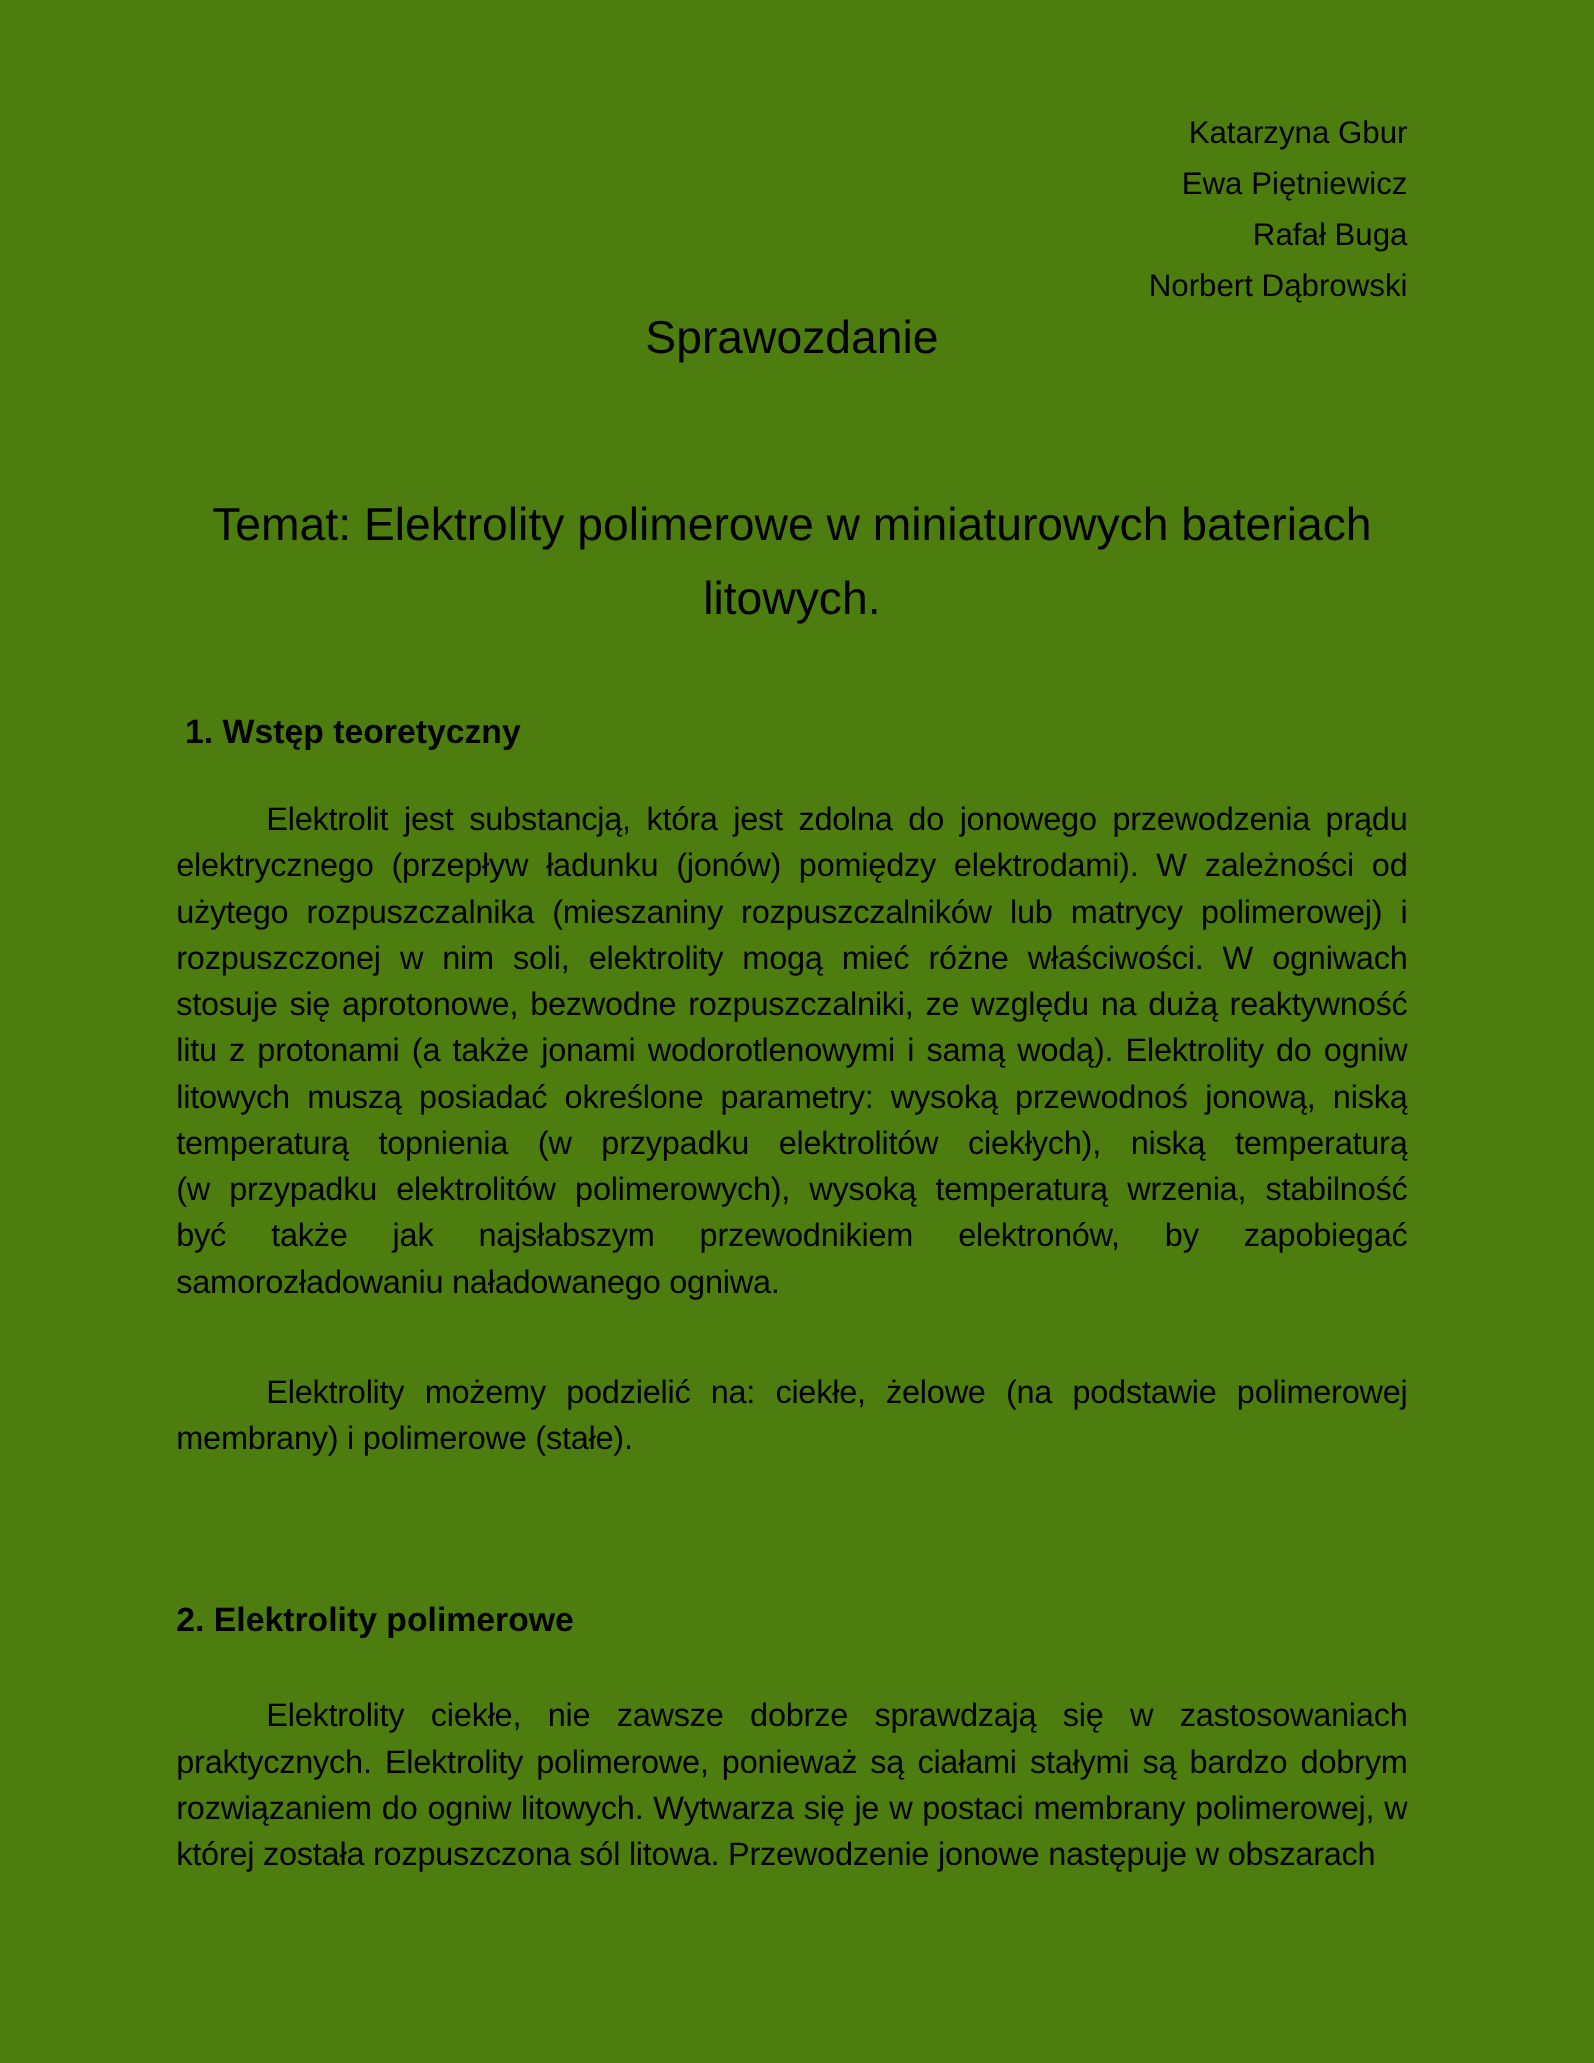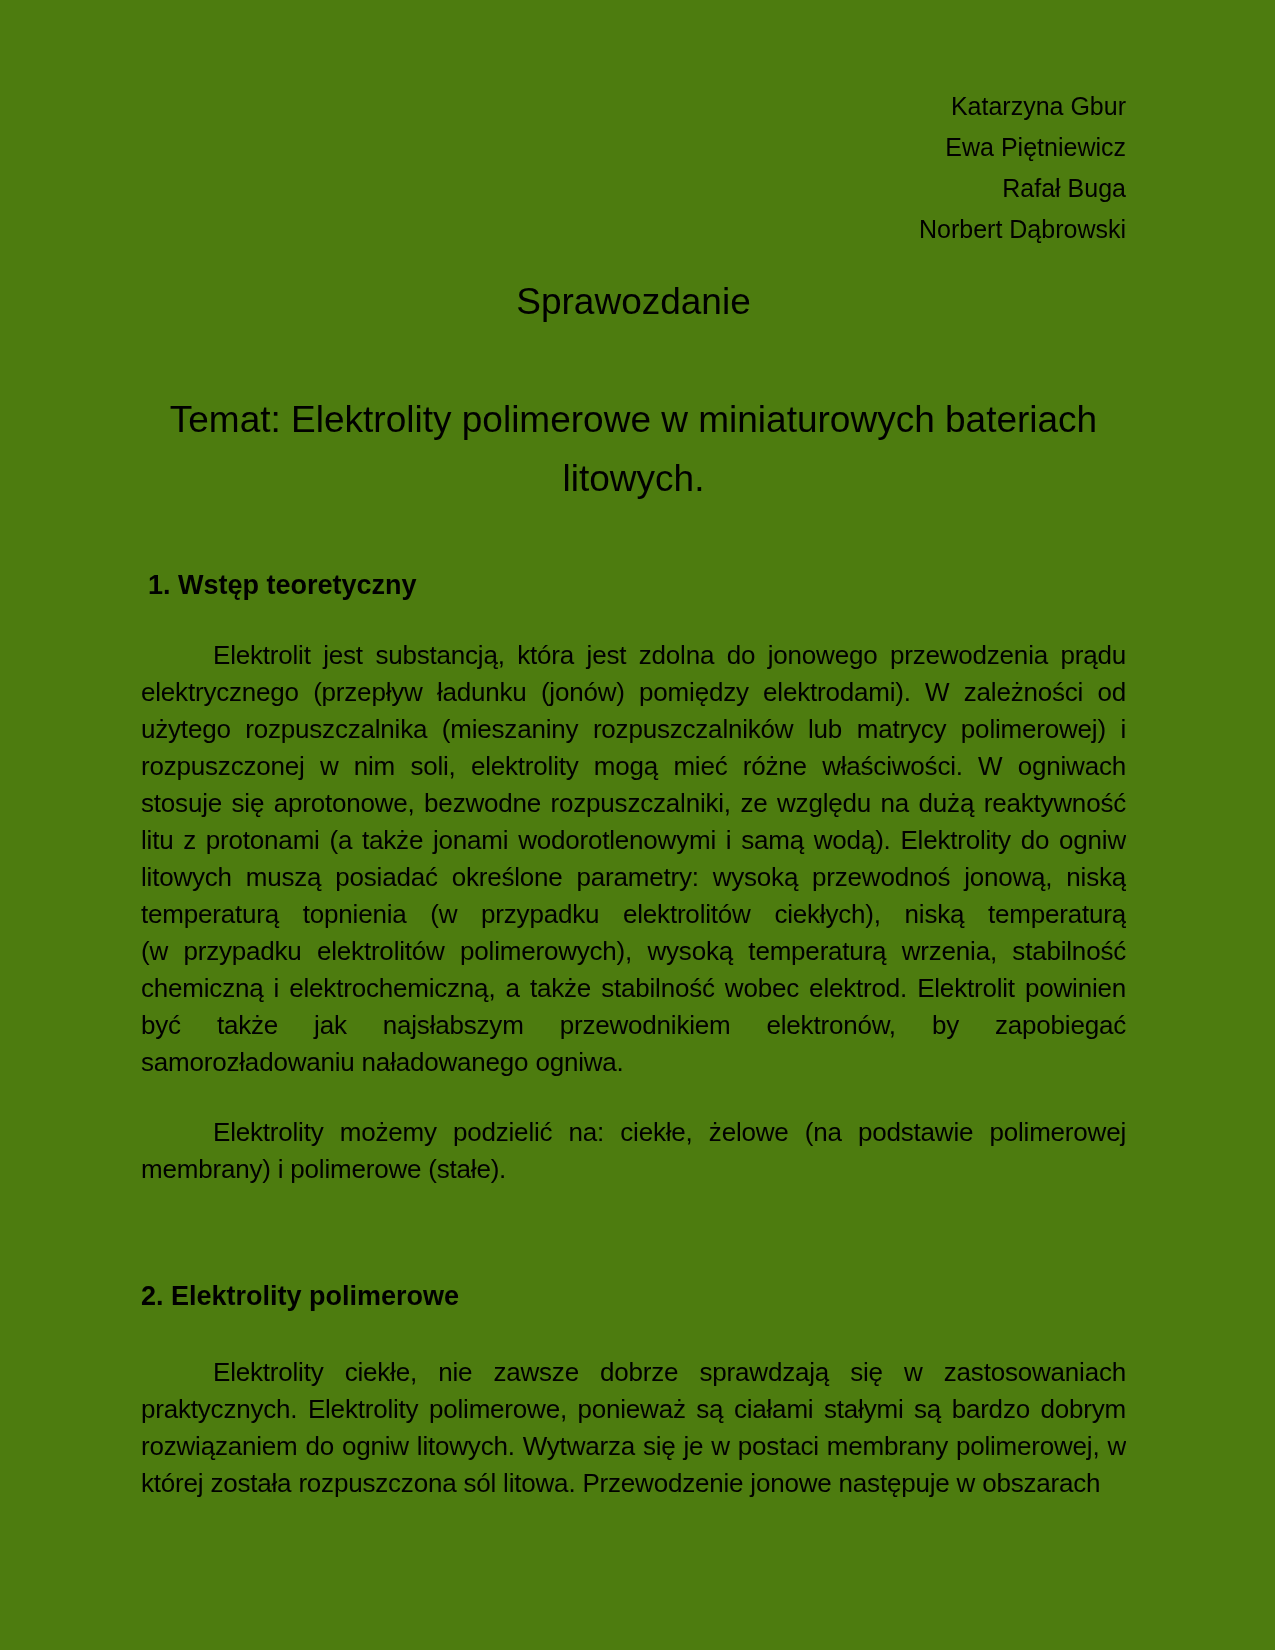--- a/index.html
+++ b/index.html
@@ -23,21 +23,20 @@
     line-height: 41px;
   }
   .report-title {
     position: absolute;
     top: 244px;
     left: 141px;
     width: 985px;
     text-align: center;
     font-size: 37px;
     line-height: 52px;
-    margin-top: 32px;
   }
   .subject-title {
     position: absolute;
     top: 390px;
     left: 141px;
     width: 985px;
     text-align: center;
     font-size: 37px;
     line-height: 59px;
   }
@@ -53,21 +52,21 @@
   .heading-2 { top: 1278px; }
   .para {
     position: absolute;
     left: 141px;
     width: 985px;
     font-size: 26px;
     line-height: 37px;
     letter-spacing: -0.2px;
   }
   .para-1 { top: 637px; }
-  .para-2 { top: 1095px; margin-top: 19px; }
+  .para-2 { top: 1095px; }
   .para-3 { top: 1354px; }
   .tline {
     text-align: justify;
     text-align-last: justify;
     height: 37px;
     overflow: hidden;
   }
   .tline.first { padding-left: 72px; }
   .tline.last { text-align-last: left; }
 </style>
@@ -95,21 +94,20 @@
   <div class="para para-1">
     <div class="tline first">Elektrolit jest substancją, która jest zdolna do jonowego przewodzenia prądu</div>
     <div class="tline">elektrycznego (przepływ ładunku (jonów) pomiędzy elektrodami). W zależności od</div>
     <div class="tline">użytego rozpuszczalnika (mieszaniny rozpuszczalników lub matrycy polimerowej) i</div>
     <div class="tline">rozpuszczonej w nim soli, elektrolity mogą mieć różne właściwości. W ogniwach litowych</div>
     <div class="tline">stosuje się aprotonowe, bezwodne rozpuszczalniki, ze względu na dużą reaktywność</div>
     <div class="tline">litu z protonami (a także jonami wodorotlenowymi i samą wodą). Elektrolity do ogniw</div>
     <div class="tline">litowych muszą posiadać określone parametry: wysoką przewodnoś jonową, niską</div>
     <div class="tline">temperaturą topnienia (w przypadku elektrolitów ciekłych), niską temperaturą zeszklenia</div>
     <div class="tline">(w przypadku elektrolitów polimerowych), wysoką temperaturą wrzenia, stabilność</div>
-    <div class="tline">chemiczną i elektrochemiczną, a także stabilność wobec elektrod. Elektrolit powinien</div>
     <div class="tline">być także jak najsłabszym przewodnikiem elektronów, by zapobiegać</div>
     <div class="tline last">samorozładowaniu naładowanego ogniwa.</div>
   </div>
 
   <div class="para para-2">
     <div class="tline first">Elektrolity możemy podzielić na: ciekłe, żelowe (na podstawie polimerowej</div>
     <div class="tline last">membrany) i polimerowe (stałe).</div>
   </div>
 
   <div class="heading heading-2">2. Elektrolity polimerowe</div>

